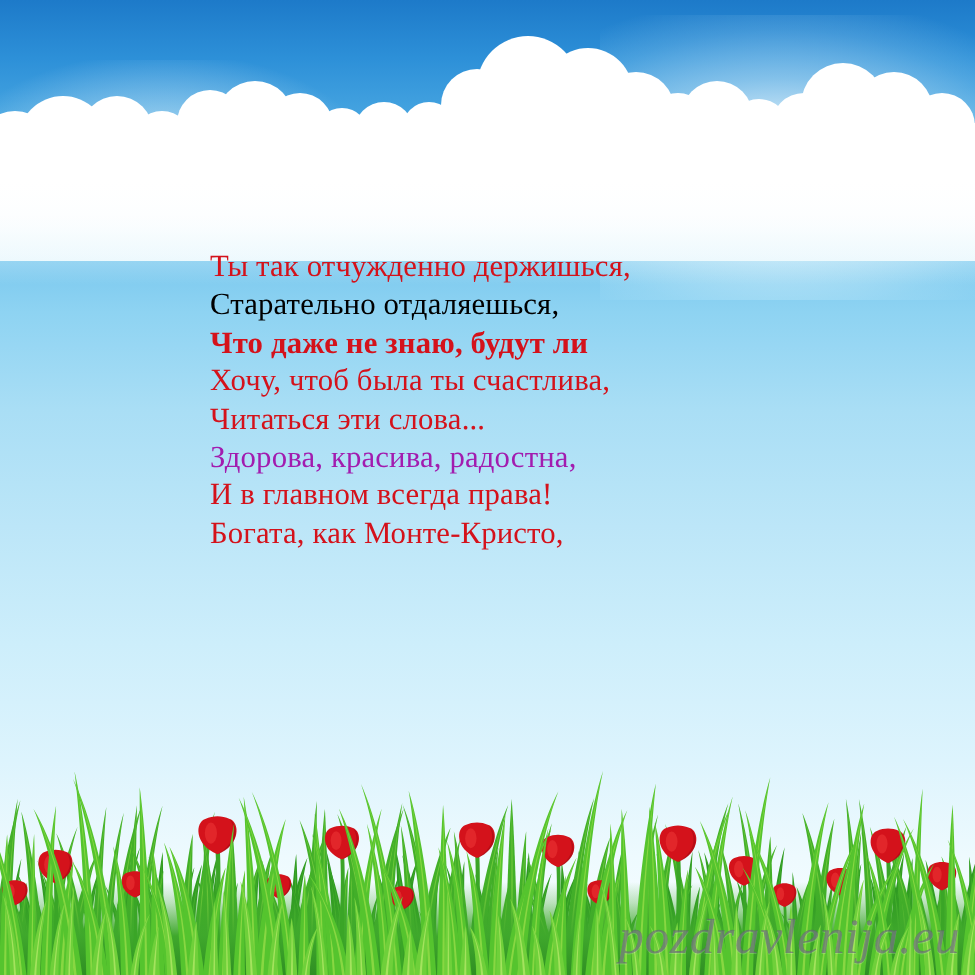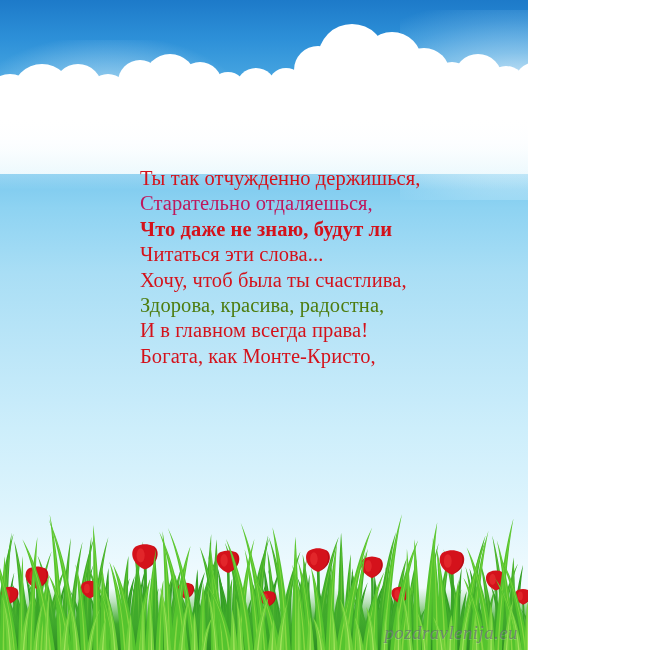--- a/index.html
+++ b/index.html
@@ -2,21 +2,21 @@
 <html><head>
 <meta charset="utf-8">
 <style>
   html, body {
     margin: 0;
     padding: 0;
     background: #ffffff;
   }
   #card {
     position: relative;
-    width: 528px;
+    width: 650px;
     height: 650px;
     overflow: hidden;
     font-family: "Liberation Serif", serif;
   }
 
   
   .sky {
     position: absolute;
     inset: 0;
     background: linear-gradient(to bottom,
@@ -125,21 +125,21 @@
   }
 
   
   .watermark {
     position: absolute;
     right: 10px;
     bottom: 6px;
     z-index: 9;
     font-family: "Liberation Serif", "DejaVu Serif", serif;
     font-style: italic;
-    font-size: 19px;
+    font-size: 33px;
     letter-spacing: 0.4px;
     color: rgba(104, 94, 122, 0.62);
     text-shadow: 0 1px 0 rgba(255,255,255,0.18);
     white-space: nowrap;
   }
 </style>
 </head>
 <body>
 
 <div id="card">
@@ -181,25 +181,25 @@
         <div class="puff" style="left: 394px; bottom: 68px; width: 32px; height: 32px;"></div>
         <div class="puff" style="left: 456px; bottom: 62px; width: 28px; height: 28px;"></div>
         <div class="puff" style="left: 530px; bottom: 58px; width: 32px; height: 32px;"></div>
         <div class="puff" style="left: 596px; bottom: 56px; width: 32px; height: 32px;"></div>
       </div>
   </div>
   <div class="cloudhaze"></div>
 
   <div class="poem" id="poem">
       <div class="line" style="color: rgb(212, 18, 27);">Ты так отчужденно держишься,</div>
-      <div class="line" style="color: #be185d;">Старательно отдаляешься,</div>
+      <div class="line" style="color: #000000;">Старательно отдаляешься,</div>
       <div class="line" style="color: rgb(212, 18, 27); font-weight: bold;">Что даже не знаю, будут ли</div>
+      <div class="line" style="color: rgb(212, 18, 27);">Хочу, чтоб была ты счастлива,</div>
       <div class="line" style="color: rgb(212, 18, 27);">Читаться эти слова...</div>
-      <div class="line" style="color: rgb(212, 18, 27);">Хочу, чтоб была ты счастлива,</div>
-      <div class="line" style="color: #4d7c0f;">Здорова, красива, радостна,</div>
+      <div class="line" style="color: #a21caf;">Здорова, красива, радостна,</div>
       <div class="line" style="color: rgb(212, 18, 27);">И в главном всегда права!</div>
       <div class="line" style="color: rgb(212, 18, 27);">Богата, как Монте-Кристо,</div>
     </div>
 
   <div class="field">
     <svg id="grass-svg" width="650" height="150" viewBox="0 0 650 150" style="position:absolute;left:0;bottom:0;">
         <path d="M-8.34454981656745,150 C-8.071594215603545,119.81392714262009 -8.73068132973276,97.17437249958516 -8.882898280397058,87.11234821379185 C-6.573174437088891,97.17437249958516 -3.7565804303158075,119.81392714262009 -2.1802444090135396,150 Z" fill="#2f9a22"></path>
         <path d="M-5.817184599470347,150 C-5.914087322959676,119.81392714262009 -7.651927883410826,97.17437249958516 -8.882898280397058,87.11234821379185 C-7.282069558957591,97.17437249958516 -5.297656782204285,119.81392714262009 -4.5843235179595645,150 Z" fill="#52bb32" opacity="0.75"></path>
         <path d="M-2.210681076999754,150 C-3.15057449539192,130.70390930861234 -7.178061142927036,116.2318412900716 -9.685798880644143,109.79981105960906 C-4.811899056388065,116.2318412900716 1.5817496776860207,130.70390930861234 4.549782027397304,150 Z" fill="#2f9a22"></path>
         <path d="M0.5611087958030403,150 C-0.7844124088529496,130.70390930861234 -5.994980099657551,116.2318412900716 -9.685798880644143,109.79981105960906 C-5.589352313393727,116.2318412900716 -0.10836609841324374,130.70390930861234 1.913201416682452,150 Z" fill="#52bb32" opacity="0.75"></path>

